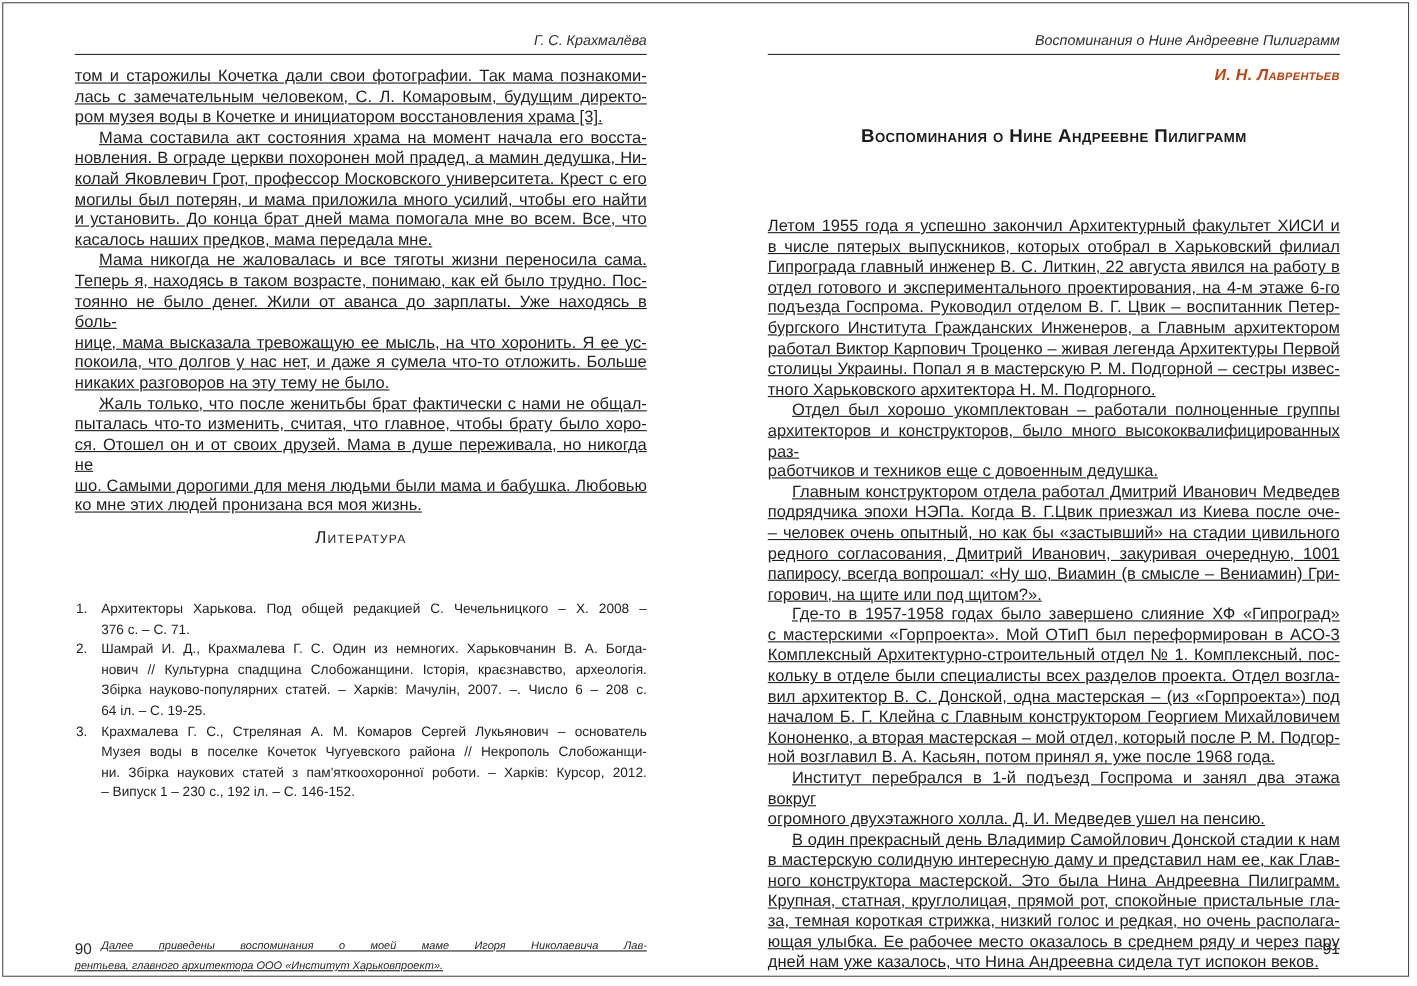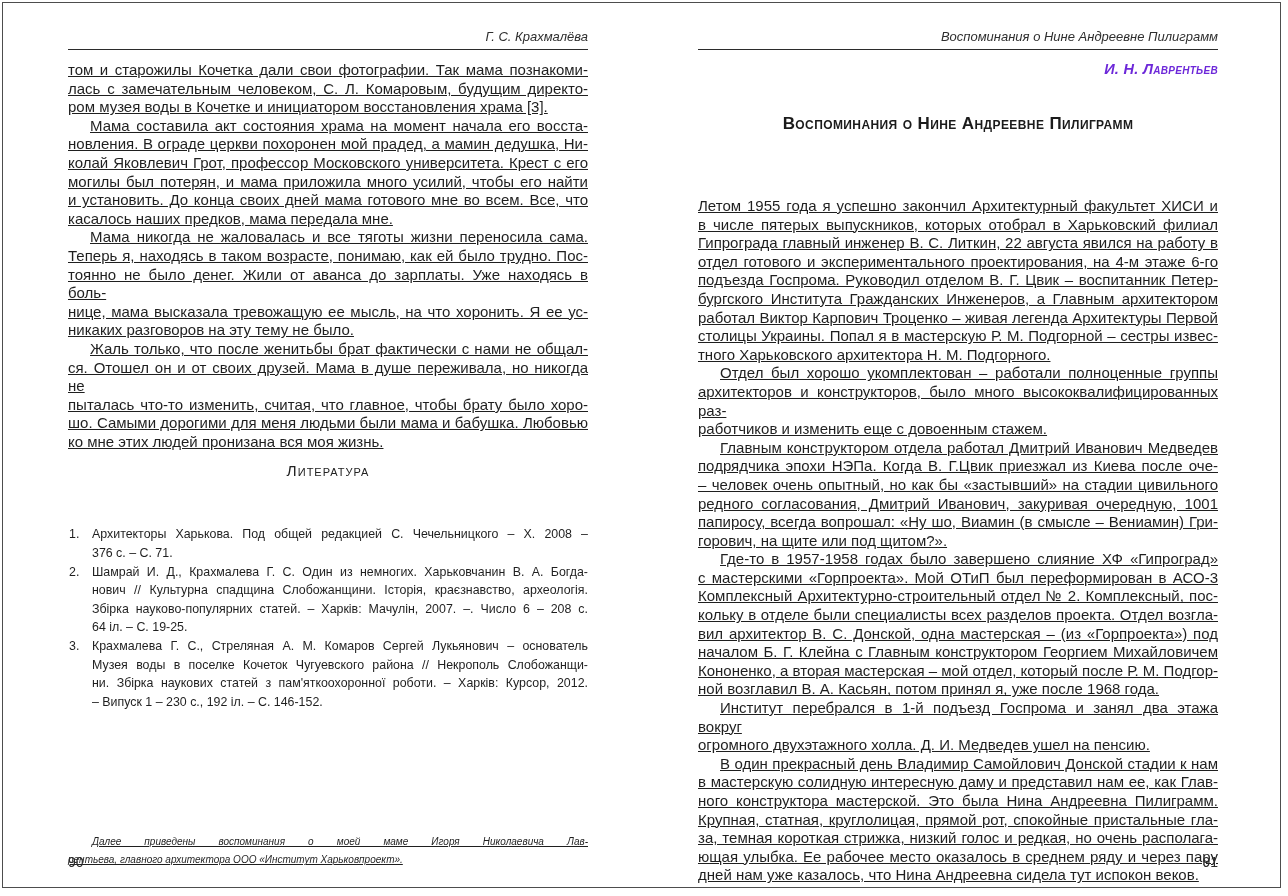--- a/index.html
+++ b/index.html
@@ -38,21 +38,21 @@
   .running-head.rh-right { text-align: right; }
 
   .author-line {
     margin-top: 11px;
     text-align: right;
     font-weight: bold;
     font-style: italic;
     font-variant: small-caps;
     font-size: 14.5px;
     letter-spacing: 0.3px;
-    color: #6d28d9;
+    color: #c2410c;
   }
 
   .doc-title {
     margin: 37px 0 0 0;
     text-align: center;
     font-weight: bold;
     font-variant: small-caps;
     font-size: 17px;
     letter-spacing: 0.4px;
     color: #1b1b1b;
@@ -135,34 +135,35 @@
       <div class="para">
         <div class="line">том и старожилы Кочетка дали свои фотографии. Так мама познакоми-</div>
         <div class="line">лась с замечательным человеком, С. Л. Комаровым, будущим директо-</div>
         <div class="line last">ром музея воды в Кочетке и инициатором восстановления храма [3].</div>
       </div>
       <div class="para">
         <div class="line indent">Мама составила акт состояния храма на момент начала его восста-</div>
         <div class="line">новления. В ограде церкви похоронен мой прадед, а мамин дедушка, Ни-</div>
         <div class="line">колай Яковлевич Грот, профессор Московского университета. Крест с его</div>
         <div class="line">могилы был потерян, и мама приложила много усилий, чтобы его найти</div>
-        <div class="line">и установить. До конца своих дней мама готового мне во всем. Все, что</div>
+        <div class="line">и установить. До конца брат дней мама помогала мне во всем. Все, что</div>
         <div class="line last">касалось наших предков, мама передала мне.</div>
       </div>
       <div class="para">
         <div class="line indent">Мама никогда не жаловалась и все тяготы жизни переносила сама.</div>
         <div class="line">Теперь я, находясь в таком возрасте, понимаю, как ей было трудно. Пос-</div>
         <div class="line">тоянно не было денег. Жили от аванса до зарплаты. Уже находясь в боль-</div>
         <div class="line">нице, мама высказала тревожащую ее мысль, на что хоронить. Я ее ус-</div>
+        <div class="line">покоила, что долгов у нас нет, и даже я сумела что-то отложить. Больше</div>
         <div class="line last">никаких разговоров на эту тему не было.</div>
       </div>
       <div class="para">
         <div class="line indent">Жаль только, что после женитьбы брат фактически с нами не общал-</div>
+        <div class="line">пыталась что-то изменить, считая, что главное, чтобы брату было хоро-</div>
         <div class="line">ся. Отошел он и от своих друзей. Мама в душе переживала, но никогда не</div>
-        <div class="line">пыталась что-то изменить, считая, что главное, чтобы брату было хоро-</div>
         <div class="line">шо. Самыми дорогими для меня людьми были мама и бабушка. Любовью</div>
         <div class="line last">ко мне этих людей пронизана вся моя жизнь.</div>
       </div>
     </div>
 
   <h3 class="lit-heading">Литература</h3>
 
   <ol class="refs" id="refs-list">
       <li class="ref">
         <span class="ref-num">1.</span>
@@ -212,34 +213,34 @@
         <div class="line">отдел готового и экспериментального проектирования, на 4-м этаже 6-го</div>
         <div class="line">подъезда Госпрома. Руководил отделом В. Г. Цвик – воспитанник Петер-</div>
         <div class="line">бургского Института Гражданских Инженеров, а Главным архитектором</div>
         <div class="line">работал Виктор Карпович Троценко – живая легенда Архитектуры Первой</div>
         <div class="line">столицы Украины. Попал я в мастерскую Р. М. Подгорной – сестры извес-</div>
         <div class="line last">тного Харьковского архитектора Н. М. Подгорного.</div>
       </div>
       <div class="para">
         <div class="line indent">Отдел был хорошо укомплектован – работали полноценные группы</div>
         <div class="line">архитекторов и конструкторов, было много высококвалифицированных раз-</div>
-        <div class="line last">работчиков и изменить еще с довоенным стажем.</div>
+        <div class="line last">работчиков и техников еще с довоенным дедушка.</div>
       </div>
       <div class="para">
         <div class="line indent">Главным конструктором отдела работал Дмитрий Иванович Медведев</div>
         <div class="line">подрядчика эпохи НЭПа. Когда В. Г.Цвик приезжал из Киева после оче-</div>
         <div class="line">– человек очень опытный, но как бы «застывший» на стадии цивильного</div>
         <div class="line">редного согласования, Дмитрий Иванович, закуривая очередную, 1001</div>
         <div class="line">папиросу, всегда вопрошал: «Ну шо, Виамин (в смысле – Вениамин) Гри-</div>
         <div class="line last">горович, на щите или под щитом?».</div>
       </div>
       <div class="para">
         <div class="line indent">Где-то в 1957-1958 годах было завершено слияние ХФ «Гипроград»</div>
         <div class="line">с мастерскими «Горпроекта». Мой ОТиП был переформирован в АСО-3</div>
-        <div class="line">Комплексный Архитектурно-строительный отдел № 2. Комплексный, пос-</div>
+        <div class="line">Комплексный Архитектурно-строительный отдел № 1. Комплексный, пос-</div>
         <div class="line">кольку в отделе были специалисты всех разделов проекта. Отдел возгла-</div>
         <div class="line">вил архитектор В. С. Донской, одна мастерская – (из «Горпроекта») под</div>
         <div class="line">началом Б. Г. Клейна с Главным конструктором Георгием Михайловичем</div>
         <div class="line">Кононенко, а вторая мастерская – мой отдел, который после Р. М. Подгор-</div>
         <div class="line last">ной возглавил В. А. Касьян, потом принял я, уже после 1968 года.</div>
       </div>
       <div class="para">
         <div class="line indent">Институт перебрался в 1-й подъезд Госпрома и занял два этажа вокруг</div>
         <div class="line last">огромного двухэтажного холла. Д. И. Медведев ушел на пенсию.</div>
       </div>

